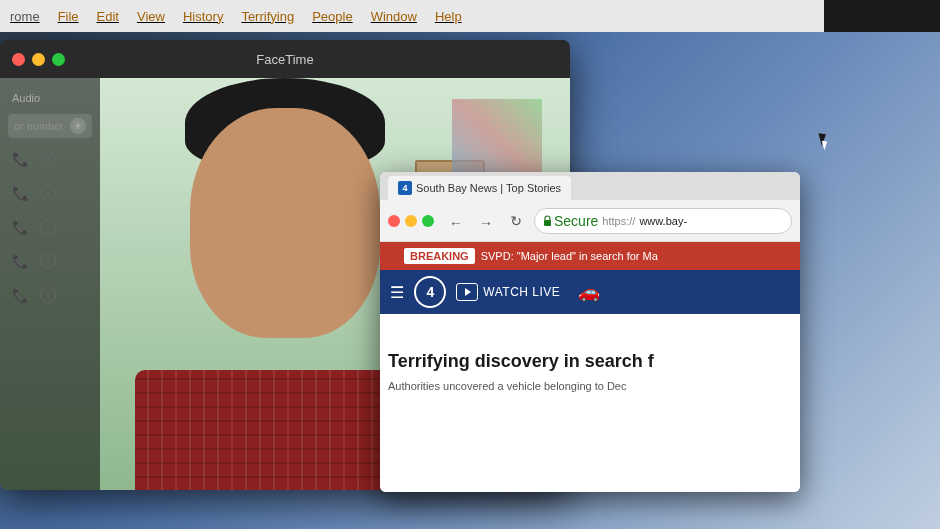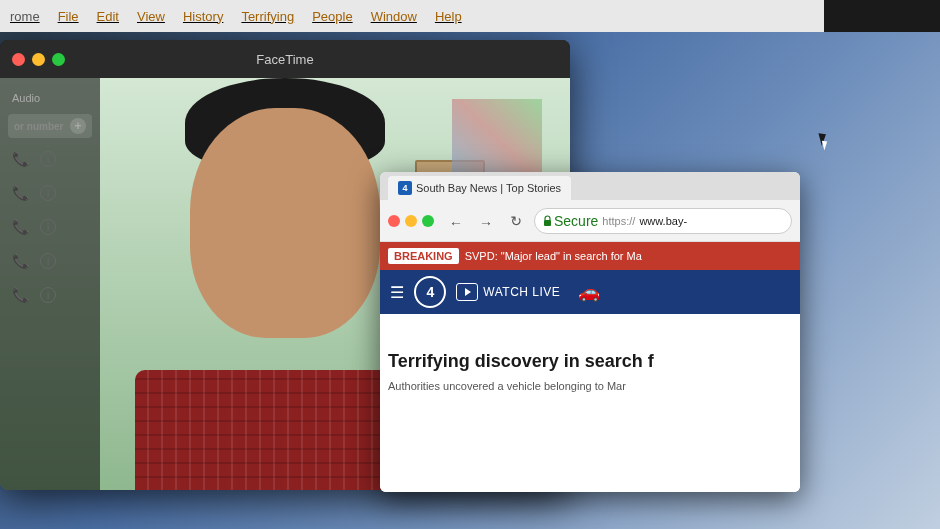--- a/index.html
+++ b/index.html
@@ -404,21 +404,21 @@
       font-weight: bold;
       flex-shrink: 0;
     }
 
     
     .breaking-bar {
       height: 28px;
       background: #c0392b;
       display: flex;
       align-items: center;
-      padding: 0 8px;
+      padding: 0 24px;
       gap: 6px;
     }
 
     .breaking-label {
       background: #fff;
       color: #c0392b;
       font-size: 11px;
       font-weight: 700;
       padding: 2px 6px;
       border-radius: 2px;
@@ -672,17 +672,17 @@
         <div class="play-icon-box">
           <div class="play-triangle"></div>
         </div>
         <span>WATCH LIVE</span>
       </div>
       <div class="car-icon">🚗</div>
     </div>
 
     <div class="article-area">
       <div class="article-headline">Terrifying discovery in search f</div>
-      <div class="article-sub">Authorities uncovered a vehicle belonging to Mar</div>
+      <div class="article-sub">Authorities uncovered a vehicle belonging to Dec</div>
     </div>
   </div>
 
 </div>
 
 </body></html>

